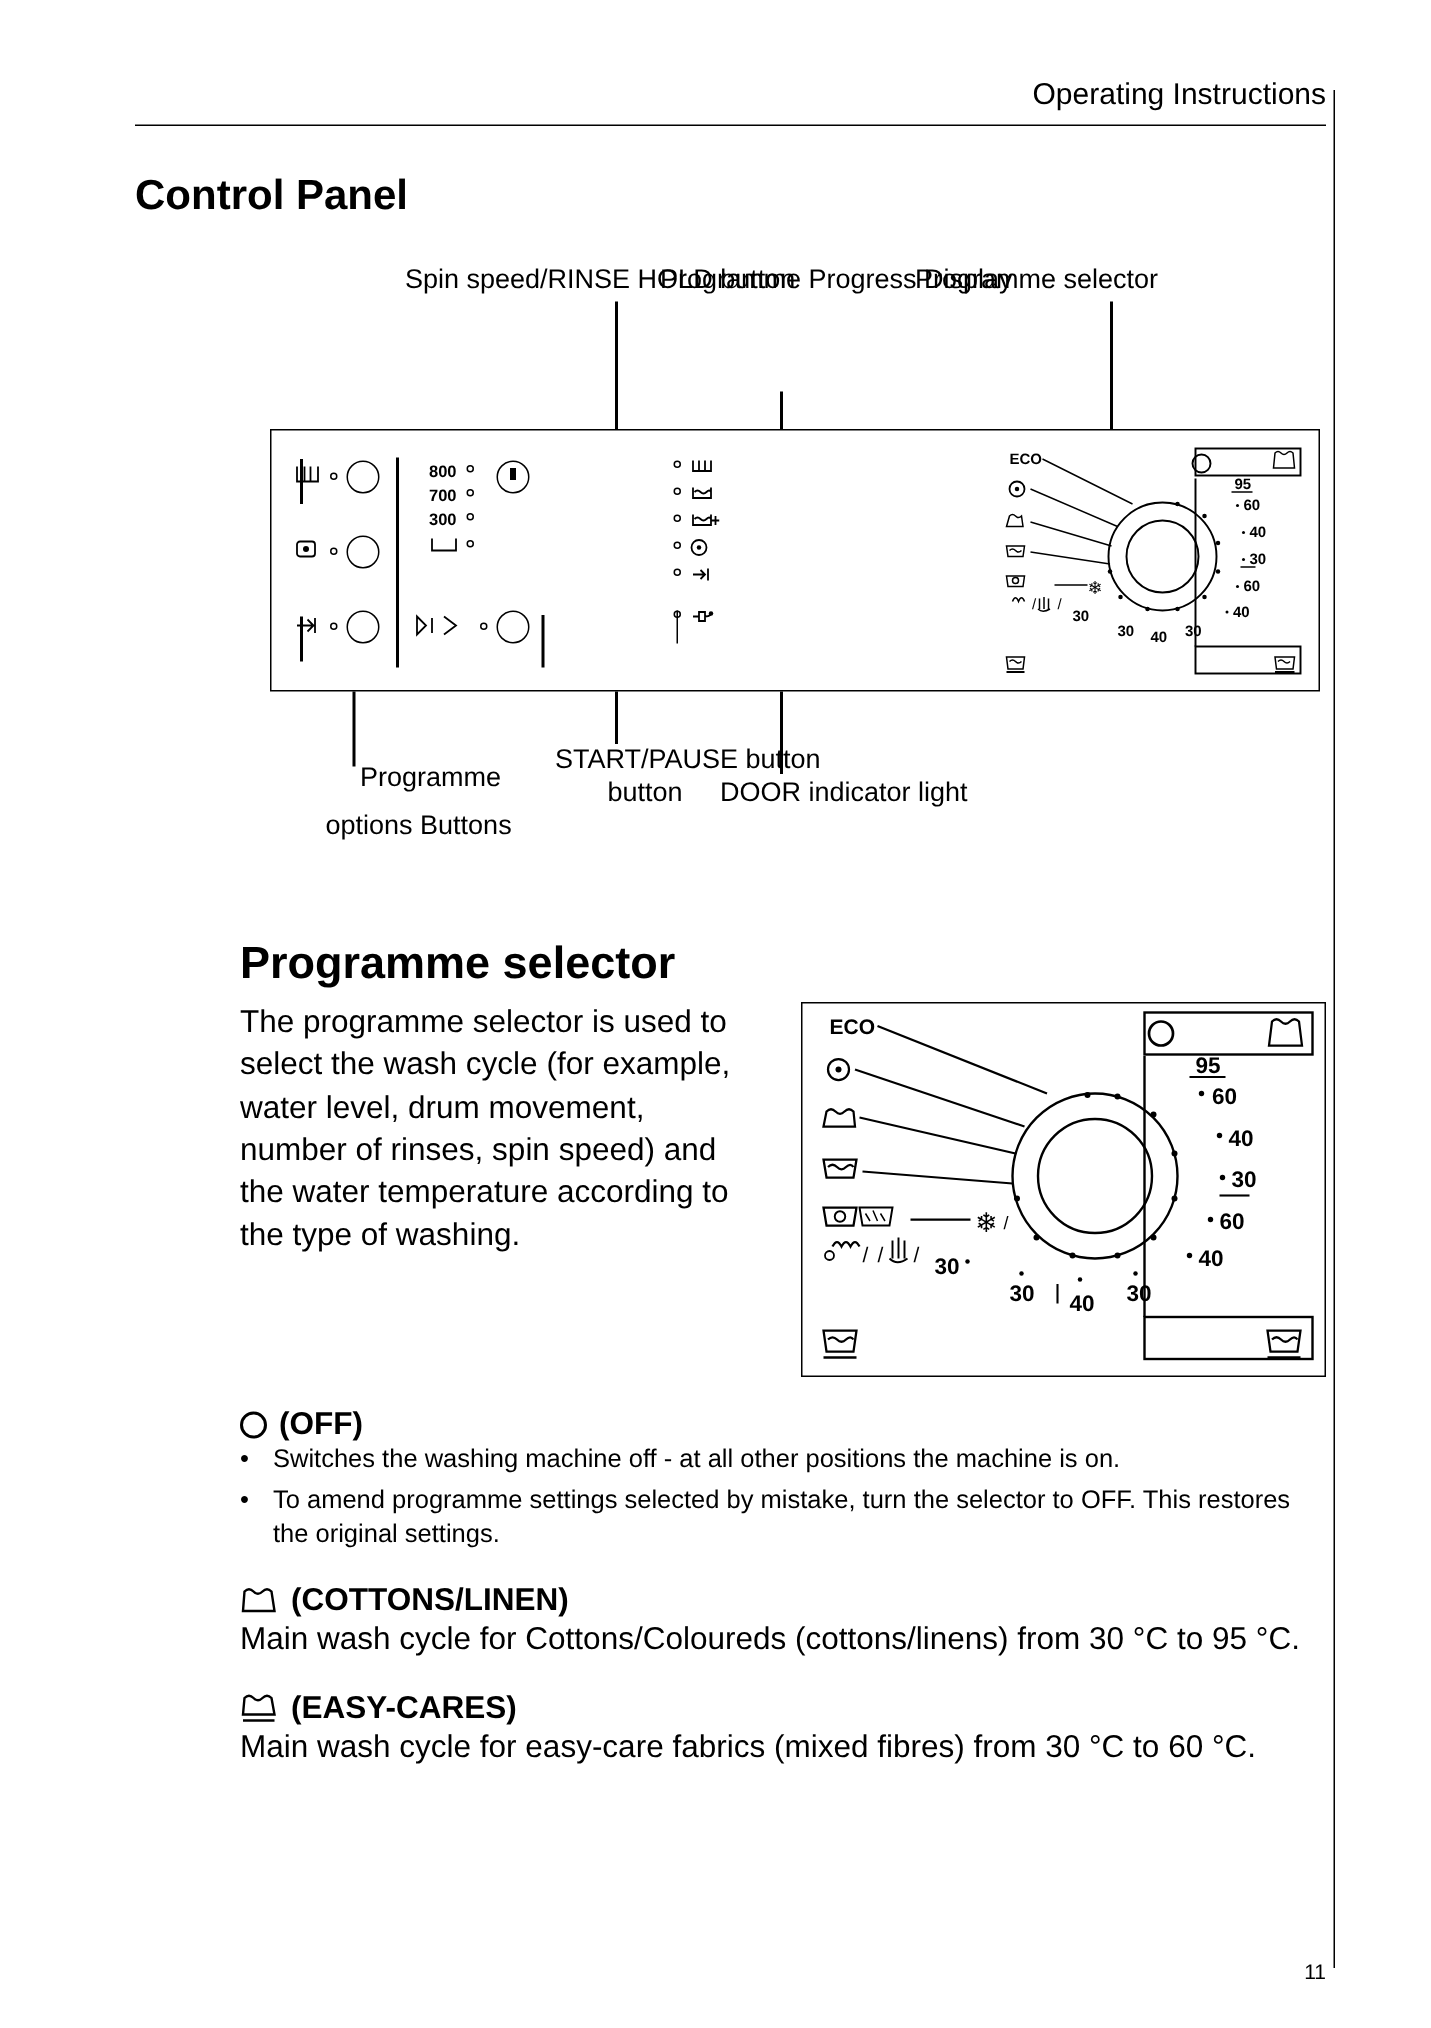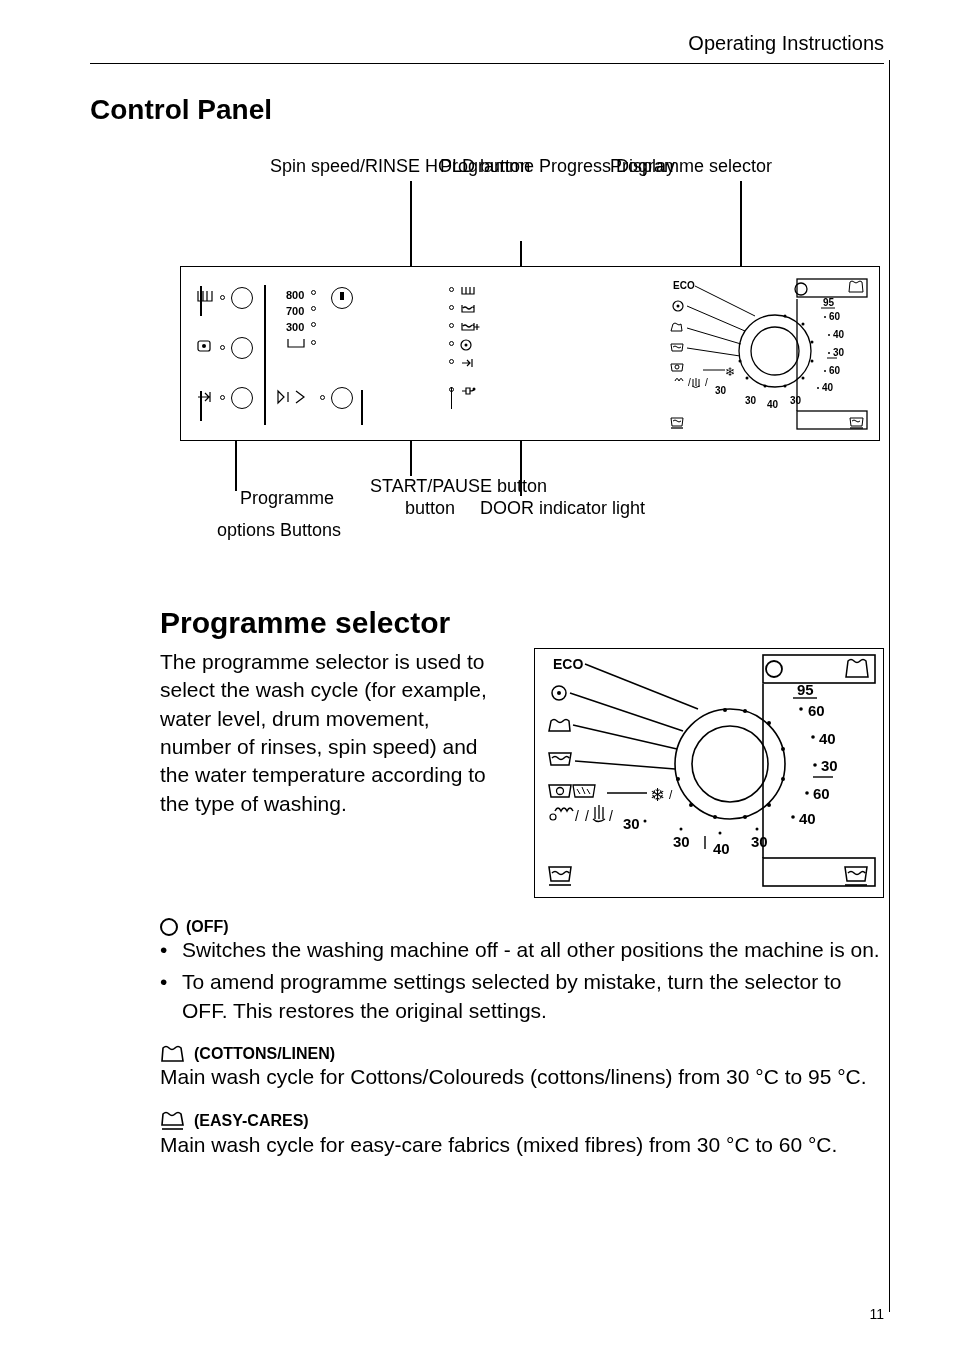--- a/index.html
+++ b/index.html
@@ -8,21 +8,21 @@
       box-sizing: border-box;
     }
     body {
       font-family: Helvetica, Arial, sans-serif;
       background: white;
       width: 954px;
       height: 1352px;
       position: relative;
     }
     .page {
-      padding: 32px 70px 40px 90px;
+      padding: 52px 70px 40px 90px;
     }
     .header-category {
       text-align: right;
       font-size: 20px;
       margin-bottom: 8px;
     }
     .header-rule {
       border: none;
       border-top: 1.5px solid black;
       margin-bottom: 30px;
@@ -38,34 +38,34 @@
       margin-top: 30px;
       margin-bottom: 8px;
       margin-left: 70px;
     }
     .body-text {
       font-size: 21px;
       line-height: 1.35;
       margin-left: 70px;
     }
     .section-label {
-      font-size: 16px;
+      font-size: 21px;
       font-weight: bold;
       margin-top: 20px;
       margin-left: 70px;
       display: flex;
       align-items: center;
       gap: 8px;
     }
     .bullet-list {
       margin-left: 70px;
       list-style: none;
     }
     .bullet-list li {
-      font-size: 21px;
+      font-size: 17px;
       line-height: 1.35;
       position: relative;
       padding-left: 22px;
       margin-bottom: 4px;
     }
     .bullet-list li::before {
       content: "•";
       position: absolute;
       left: 0;
       top: 0;

